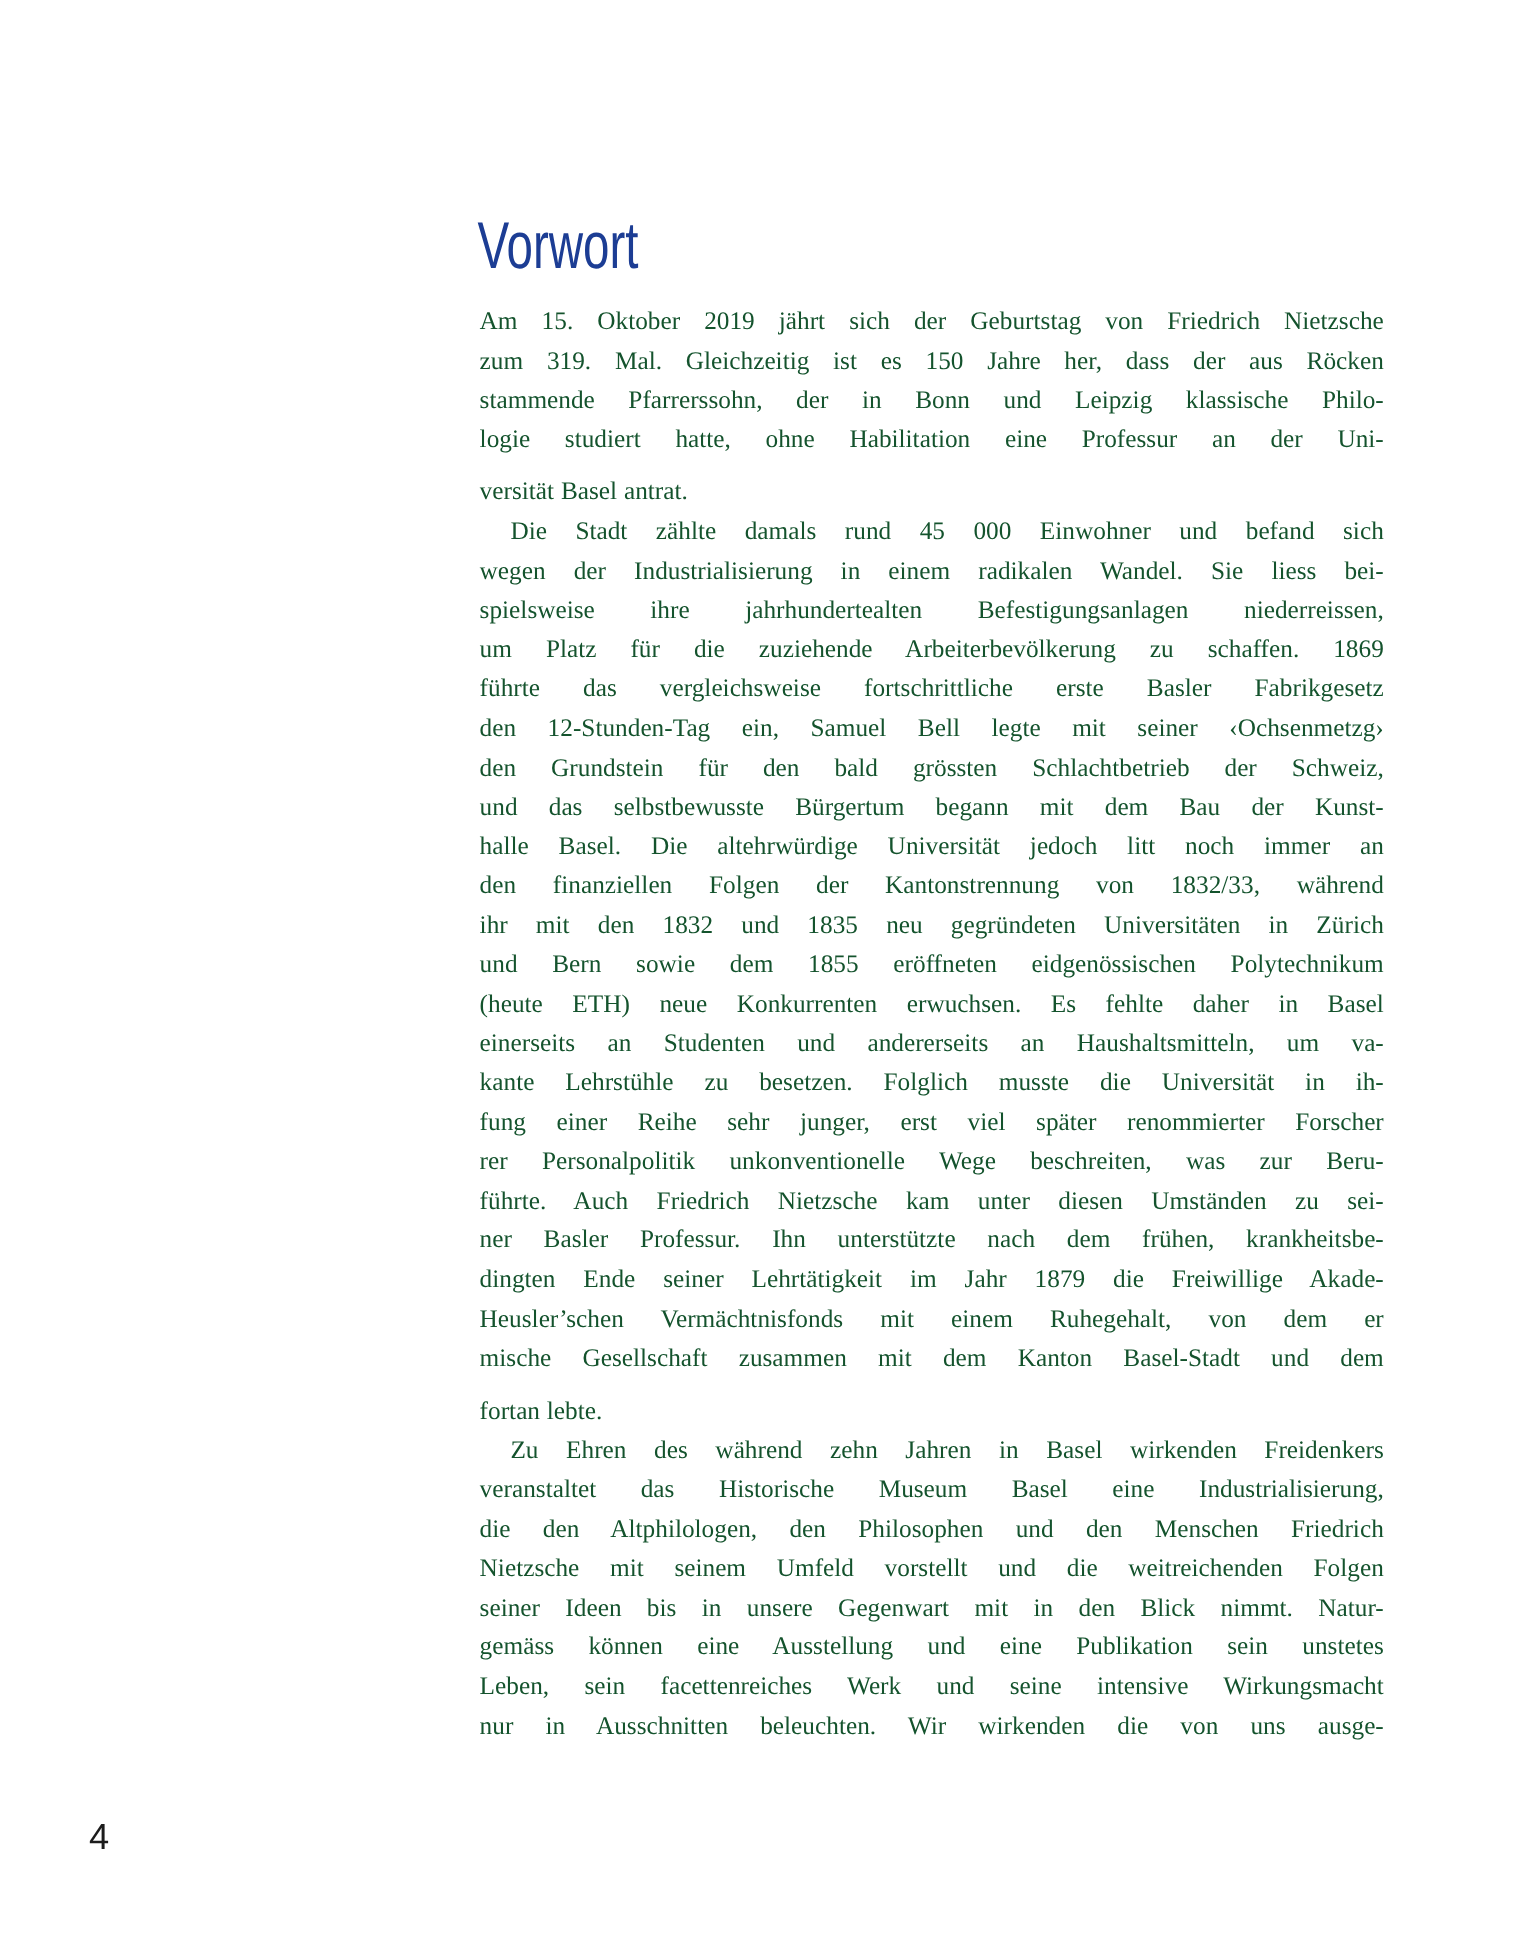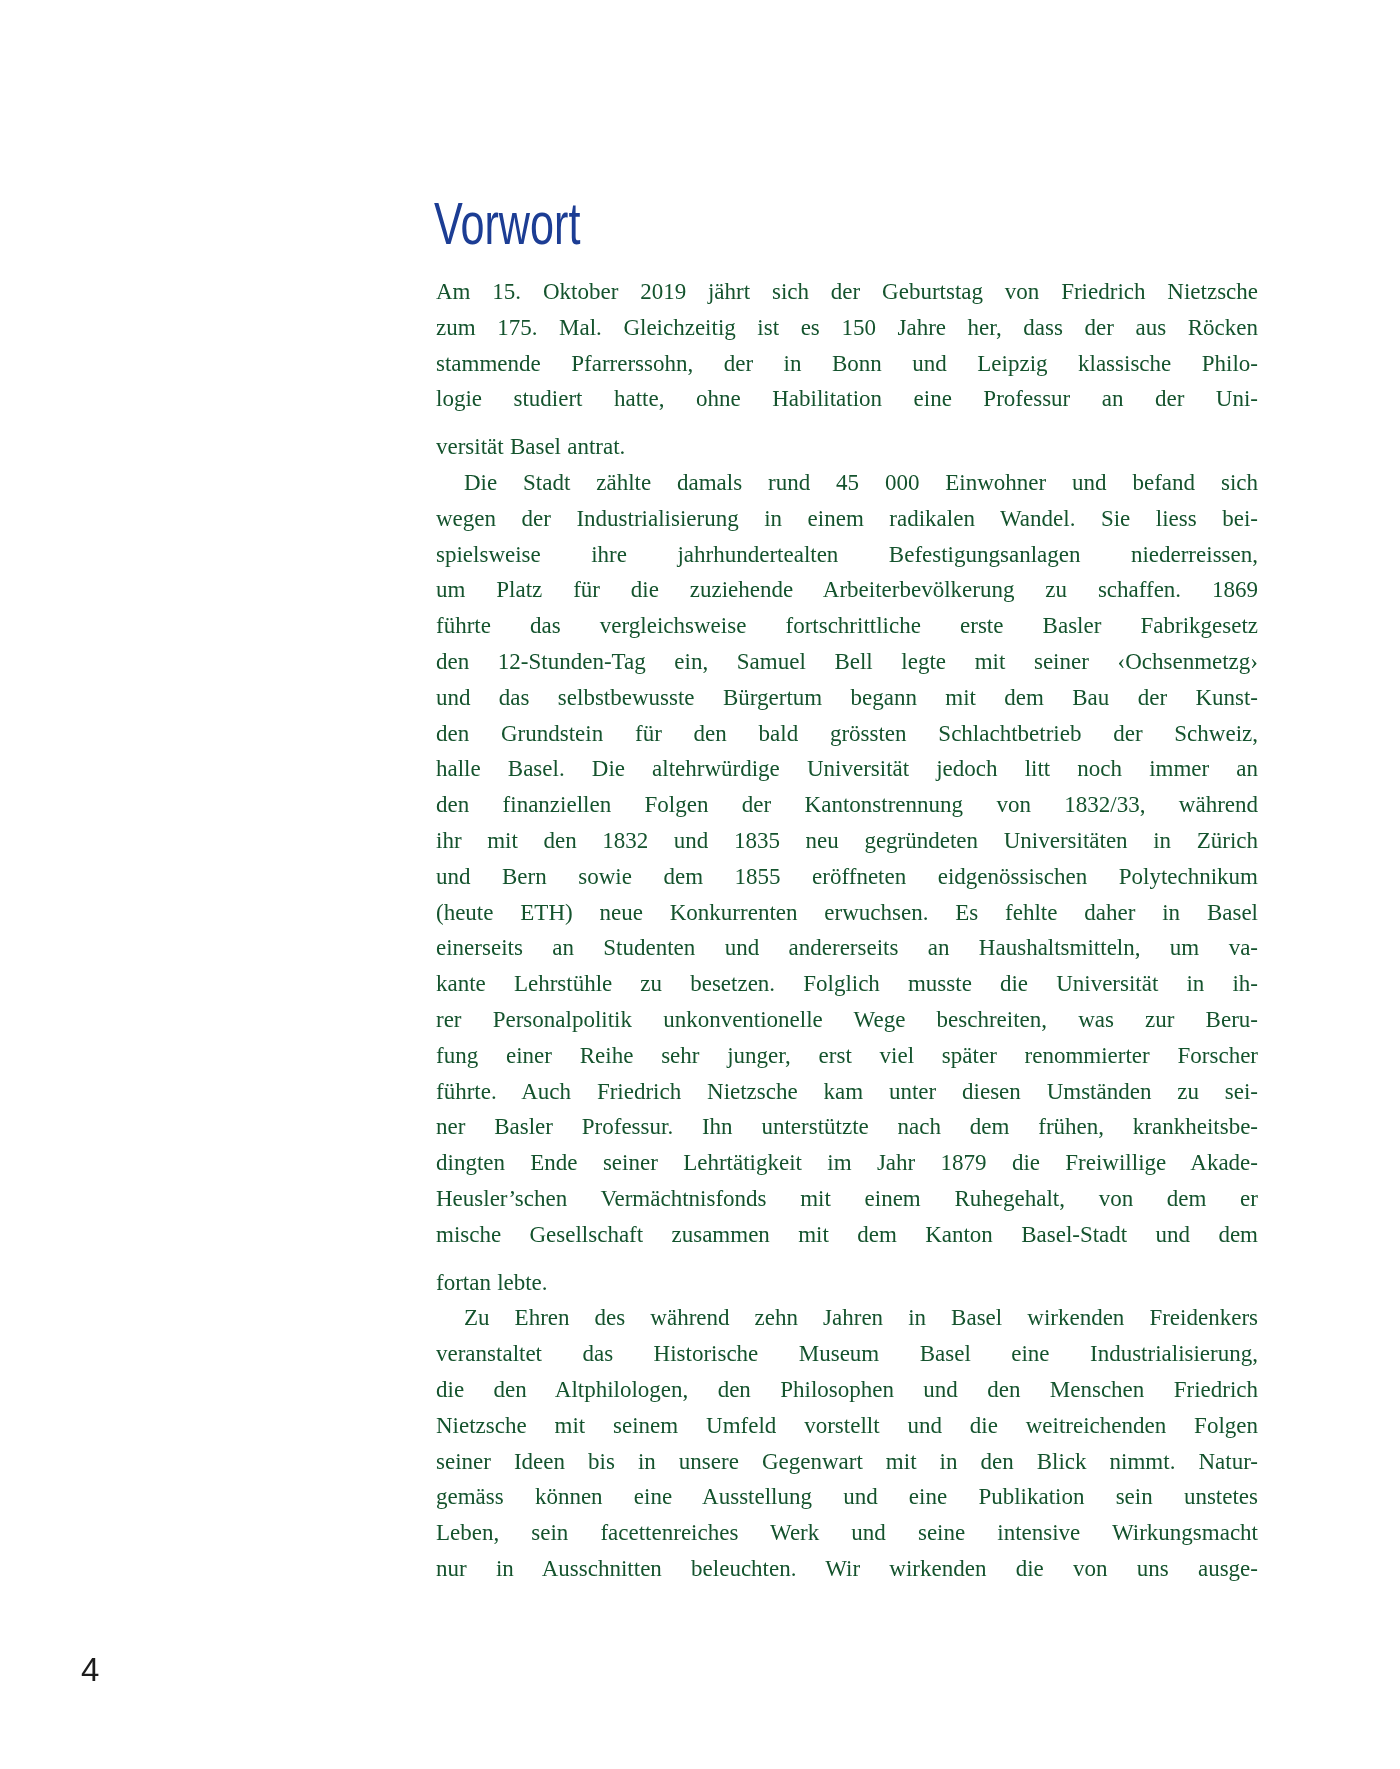--- a/index.html
+++ b/index.html
@@ -59,41 +59,41 @@
   }
 </style>
 </head>
 <body>
 
 <div class="page">
   <h1 class="page-title" style="margin:0; padding:0;">Vorwort</h1>
 
   <div class="text-block">
       <div class="line">Am 15. Oktober 2019 jährt sich der Geburtstag von Friedrich Nietzsche</div>
-      <div class="line">zum 175. Mal. Gleichzeitig ist es 150 Jahre her, dass der aus Röcken</div>
+      <div class="line">zum 319. Mal. Gleichzeitig ist es 150 Jahre her, dass der aus Röcken</div>
       <div class="line">stammende Pfarrerssohn, der in Bonn und Leipzig klassische Philo-</div>
       <div class="line">logie studiert hatte, ohne Habilitation eine Professur an der Uni-</div>
       <div class="line par-end">versität Basel antrat.</div>
       <div class="line indent">Die Stadt zählte damals rund 45 000 Einwohner und befand sich</div>
       <div class="line">wegen der Industrialisierung in einem radikalen Wandel. Sie liess bei-</div>
       <div class="line">spielsweise ihre jahrhundertealten Befestigungsanlagen niederreissen,</div>
       <div class="line">um Platz für die zuziehende Arbeiterbevölkerung zu schaffen. 1869</div>
       <div class="line">führte das vergleichsweise fortschrittliche erste Basler Fabrikgesetz</div>
       <div class="line">den 12-Stunden-Tag ein, Samuel Bell legte mit seiner ‹Ochsenmetzg›</div>
+      <div class="line">den Grundstein für den bald grössten Schlachtbetrieb der Schweiz,</div>
       <div class="line">und das selbstbewusste Bürgertum begann mit dem Bau der Kunst-</div>
-      <div class="line">den Grundstein für den bald grössten Schlachtbetrieb der Schweiz,</div>
       <div class="line">halle Basel. Die altehrwürdige Universität jedoch litt noch immer an</div>
       <div class="line">den finanziellen Folgen der Kantonstrennung von 1832/33, während</div>
       <div class="line">ihr mit den 1832 und 1835 neu gegründeten Universitäten in Zürich</div>
       <div class="line">und Bern sowie dem 1855 eröffneten eidgenössischen Polytechnikum</div>
       <div class="line">(heute ETH) neue Konkurrenten erwuchsen. Es fehlte daher in Basel</div>
       <div class="line">einerseits an Studenten und andererseits an Haushaltsmitteln, um va-</div>
       <div class="line">kante Lehrstühle zu besetzen. Folglich musste die Universität in ih-</div>
+      <div class="line">fung einer Reihe sehr junger, erst viel später renommierter Forscher</div>
       <div class="line">rer Personalpolitik unkonventionelle Wege beschreiten, was zur Beru-</div>
-      <div class="line">fung einer Reihe sehr junger, erst viel später renommierter Forscher</div>
       <div class="line">führte. Auch Friedrich Nietzsche kam unter diesen Umständen zu sei-</div>
       <div class="line">ner Basler Professur. Ihn unterstützte nach dem frühen, krankheitsbe-</div>
       <div class="line">dingten Ende seiner Lehrtätigkeit im Jahr 1879 die Freiwillige Akade-</div>
       <div class="line">Heusler’schen Vermächtnisfonds mit einem Ruhegehalt, von dem er</div>
       <div class="line">mische Gesellschaft zusammen mit dem Kanton Basel-Stadt und dem</div>
       <div class="line par-end">fortan lebte.</div>
       <div class="line indent">Zu Ehren des während zehn Jahren in Basel wirkenden Freidenkers</div>
       <div class="line">veranstaltet das Historische Museum Basel eine Industrialisierung,</div>
       <div class="line">die den Altphilologen, den Philosophen und den Menschen Friedrich</div>
       <div class="line">Nietzsche mit seinem Umfeld vorstellt und die weitreichenden Folgen</div>

